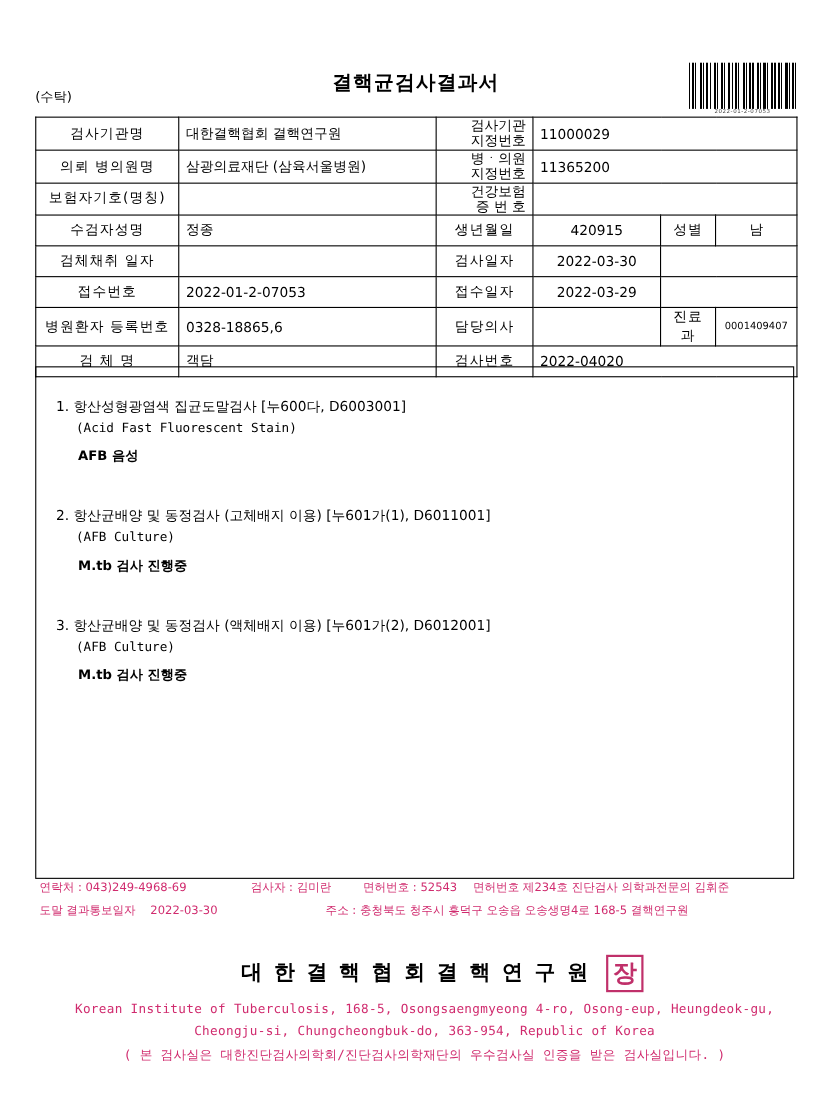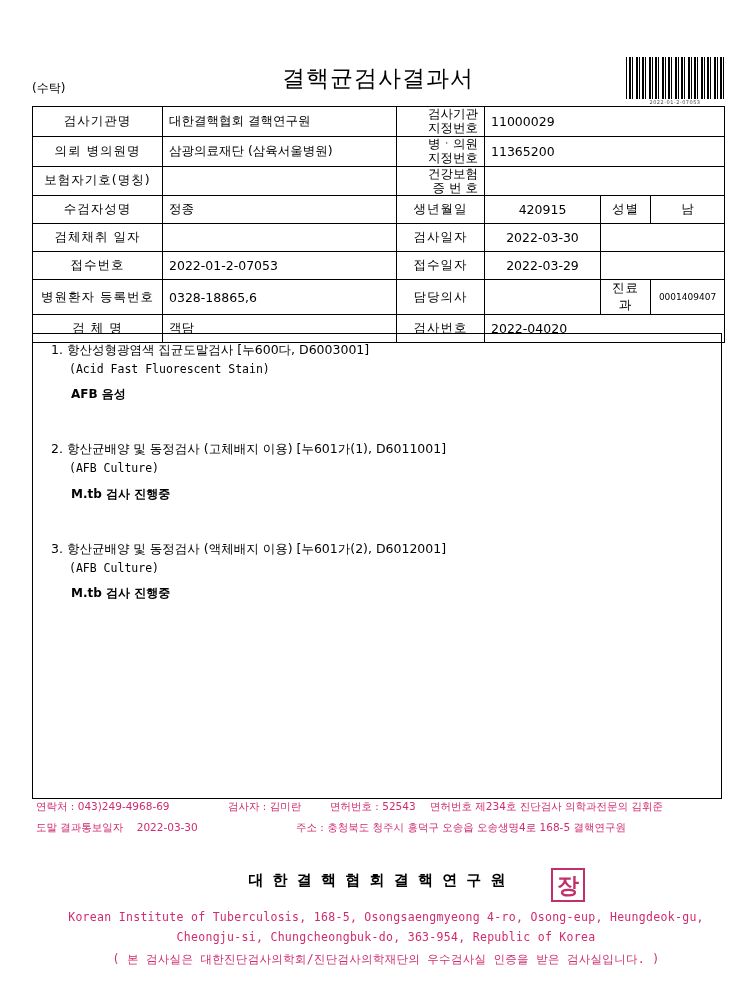--- a/index.html
+++ b/index.html
@@ -28,22 +28,22 @@
     top: 80px;
     font-size: 12px;
     font-family: "DejaVu Sans", sans-serif;
   }
   .doc-title {
     position: absolute;
     left: 0;
     right: 0;
     top: 63px;
     text-align: center;
-    font-size: 23px;
-    font-weight: normal;
+    font-size: 18px;
+    font-weight: bold;
     letter-spacing: 1px;
     font-family: "DejaVu Sans", sans-serif;
   }
   .barcode {
     position: absolute;
     right: 32px;
     top: 57px;
     width: 98px;
     height: 42px;
     background: repeating-linear-gradient(to right,
@@ -102,21 +102,21 @@
 
   
   .results {
     position: absolute;
     left: 32px;
     top: 333px;
     width: 690px;
     height: 466px;
     border: 1px solid #000;
     box-sizing: border-box;
-    padding: 6px 18px;
+    padding: 26px 18px;
   }
   .res-item { margin-bottom: 6px; }
   .res-line1 {
     font-size: 12.5px;
     line-height: 1.6;
   }
   .res-line2 {
     font-size: 11.5px;
     font-family: "DejaVu Sans Mono", monospace;
     line-height: 1.6;
@@ -151,21 +151,21 @@
   .f-row .c { position: absolute; left: 330px; }
   .f-row .d { position: absolute; left: 430px; }
   .f-row2 .a { position: absolute; left: 36px; }
   .f-row2 .b { position: absolute; left: 248px; margin-left: 48px; }
 
   .org-line {
     position: absolute;
     left: 0; right: 0;
     top: 871px;
     text-align: center;
-    font-size: 15px;
+    font-size: 19px;
     font-weight: bold;
     letter-spacing: 2px;
     color: #000;
   }
   .stamp {
     position: absolute;
     left: 551px;
     top: 868px;
     width: 34px;
     height: 34px;

